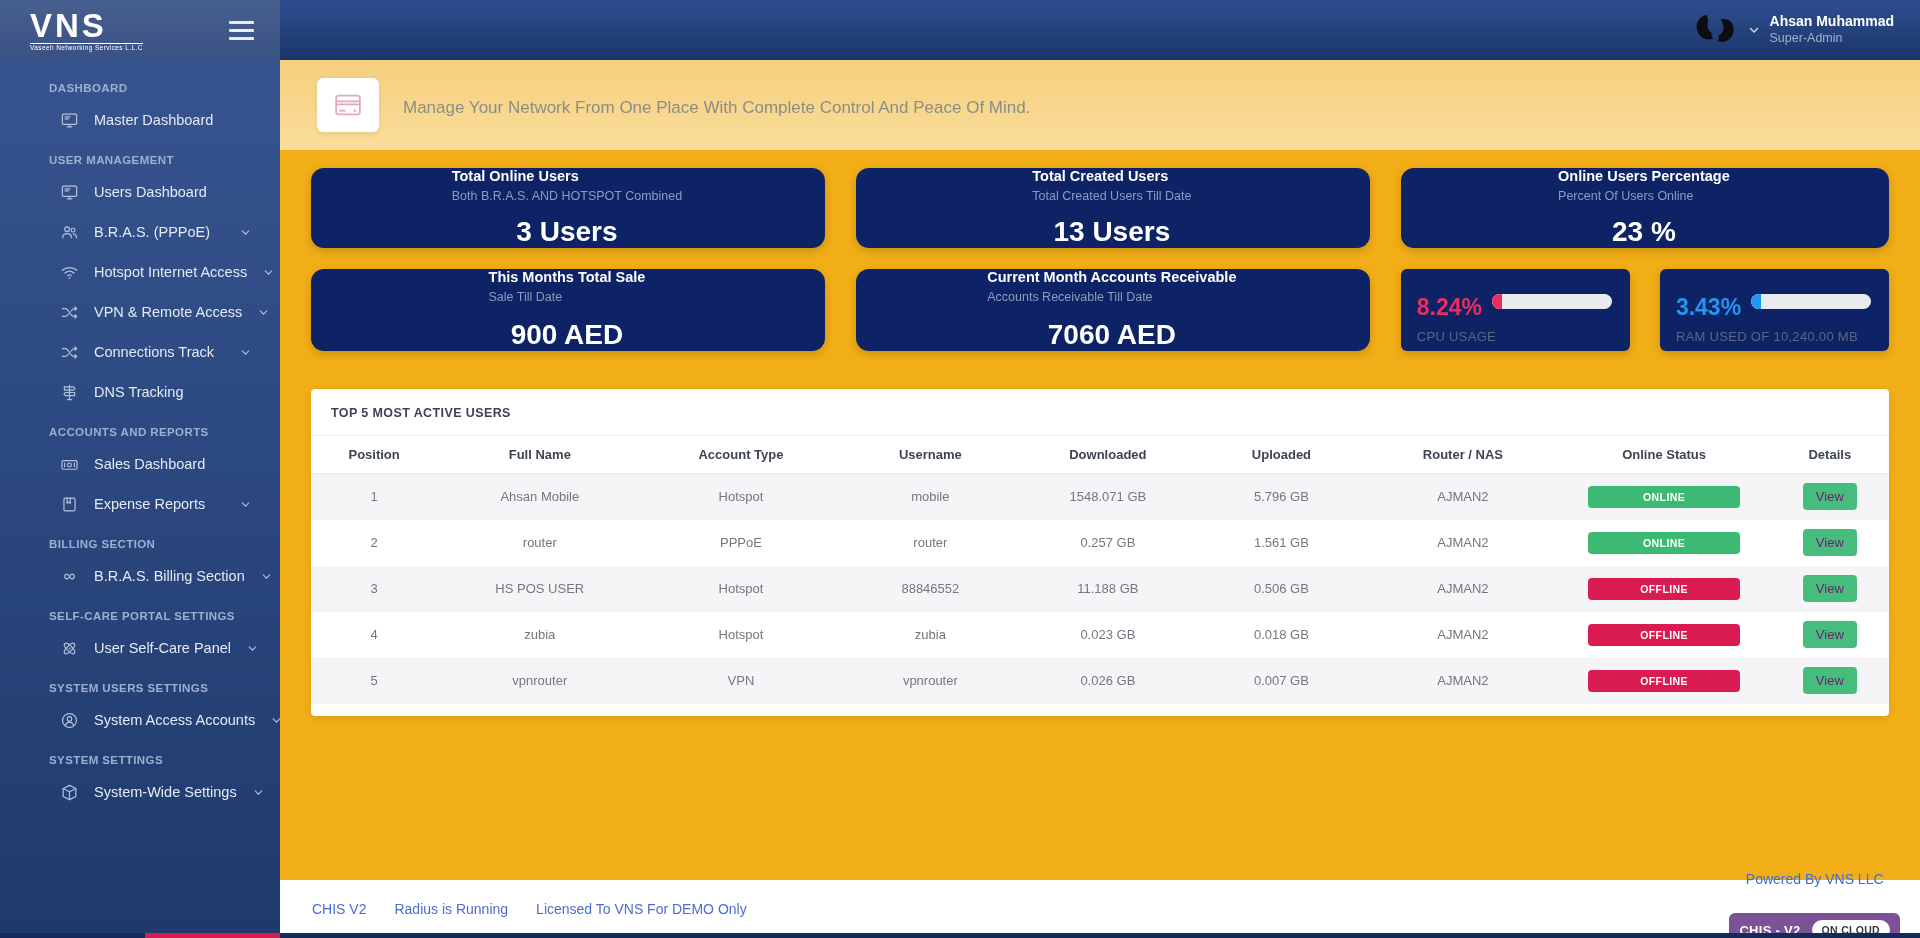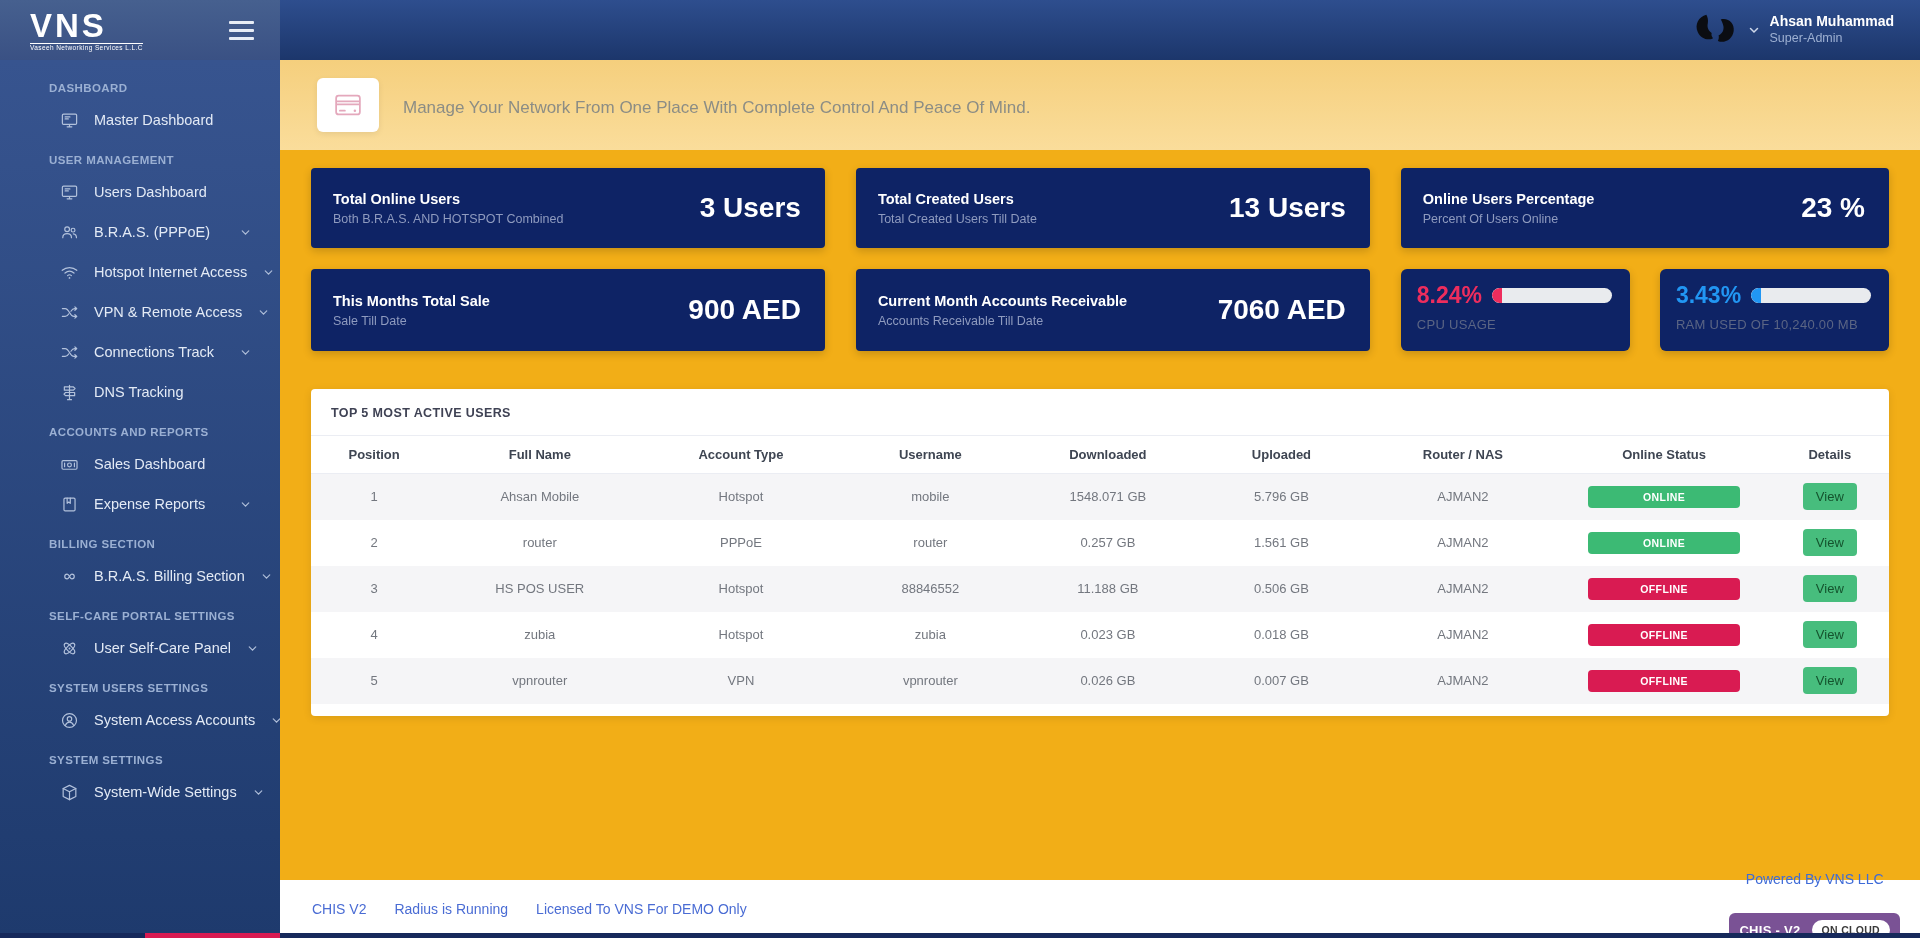--- a/index.html
+++ b/index.html
@@ -84,36 +84,36 @@
   .header-icon-card svg { width:30px; height:30px; color:#e4a8bc; }
   .header-title { font-size:20px; color:#3f4551; font-weight:400; }
   .header-subtitle { font-size:17px; color:#8c8d85; margin-top:6px; }
 
   
   .content-body { padding:0 31px; }
   .cards-row { display:grid; grid-template-columns:1fr 1fr 0.95fr; gap:31px; }
   .row1 { margin-top:18px; }
   .row2 { margin-top:21px; }
   .stat-card {
-    background:var(--navy-card); border-radius:4px; height:80px;
+    background:var(--navy-card); border-radius:13px; height:80px;
     display:flex; align-items:center; justify-content:space-between;
-    padding:0 24px 0 22px; box-shadow:0 3px 8px rgba(0,0,0,.18);
+    padding:0 24px 0 22px; box-shadow:0 3px 8px rgba(0,0,0,.18);flex-direction:column;
   }
   .row2 .stat-card { height:82px; }
   .stat-title { color:#fff; font-size:14.5px; font-weight:700; }
   .stat-subtitle { color:#8f9bbf; font-size:12.5px; margin-top:5px; }
   .stat-value { color:#fff; font-size:28px; font-weight:800; white-space:nowrap; }
 
   .usage-pair { display:grid; grid-template-columns:1fr 1fr; gap:30px; }
   .usage-card {
     background:var(--navy-card); border-radius:6px; height:82px;
     padding:13px 18px 0 16px; box-shadow:0 3px 8px rgba(0,0,0,.18);
   }
   .usage-top { display:flex; align-items:center; }
-  .usage-value { font-size:23px; font-weight:800; white-space:nowrap; }
+  .usage-value { font-size:23px; font-weight:800; white-space:nowrap;margin-top:12px; }
   .usage-value.cpu { color:var(--cpu-pink); }
   .usage-value.ram { color:var(--ram-blue); }
   .usage-track {
     flex:1; height:15px; background:#e9ebee; border-radius:8px; margin-left:10px;
     overflow:hidden; position:relative;
   }
   .usage-fill { height:100%; border-radius:8px 0 0 8px; min-width:10px; }
   .usage-fill.cpu { background:var(--cpu-pink); }
   .usage-fill.ram { background:var(--ram-blue); }
   .usage-label {
@@ -138,21 +138,21 @@
   tbody tr:nth-child(odd) { background:#f5f5f7; }
   .c-pos{width:8%} .c-name{width:13%} .c-type{width:12.5%} .c-user{width:11.5%}
   .c-down{width:11%} .c-up{width:11%} .c-router{width:12%} .c-status{width:13.5%} .c-det{width:7.5%}
   .status-badge {
     display:inline-block; width:152px; padding:5px 0; border-radius:4px;
     color:#fff; font-size:10.5px; font-weight:700; letter-spacing:.4px;
   }
   .status-badge.online { background:var(--green); }
   .status-badge.offline { background:var(--red); }
   .view-btn {
-    background:#47bd7d; color:#14532d; border:none; border-radius:4px;
+    background:#47bd7d; color:#701a75; border:none; border-radius:4px;
     padding:6px 13px; font-size:13px; cursor:pointer; font-family:inherit;
   }
 
   
   .content-footer {
     margin-top:auto; height:58px; background:#fff;
     display:flex; align-items:center; padding:0 20px 0 32px; gap:28px;
   }
   .footer-link { color:#4a6cd4; font-size:14px; text-decoration:none; cursor:pointer; }
   .footer-right { margin-left:auto; display:flex; align-items:center; gap:26px;flex-direction:column; }

